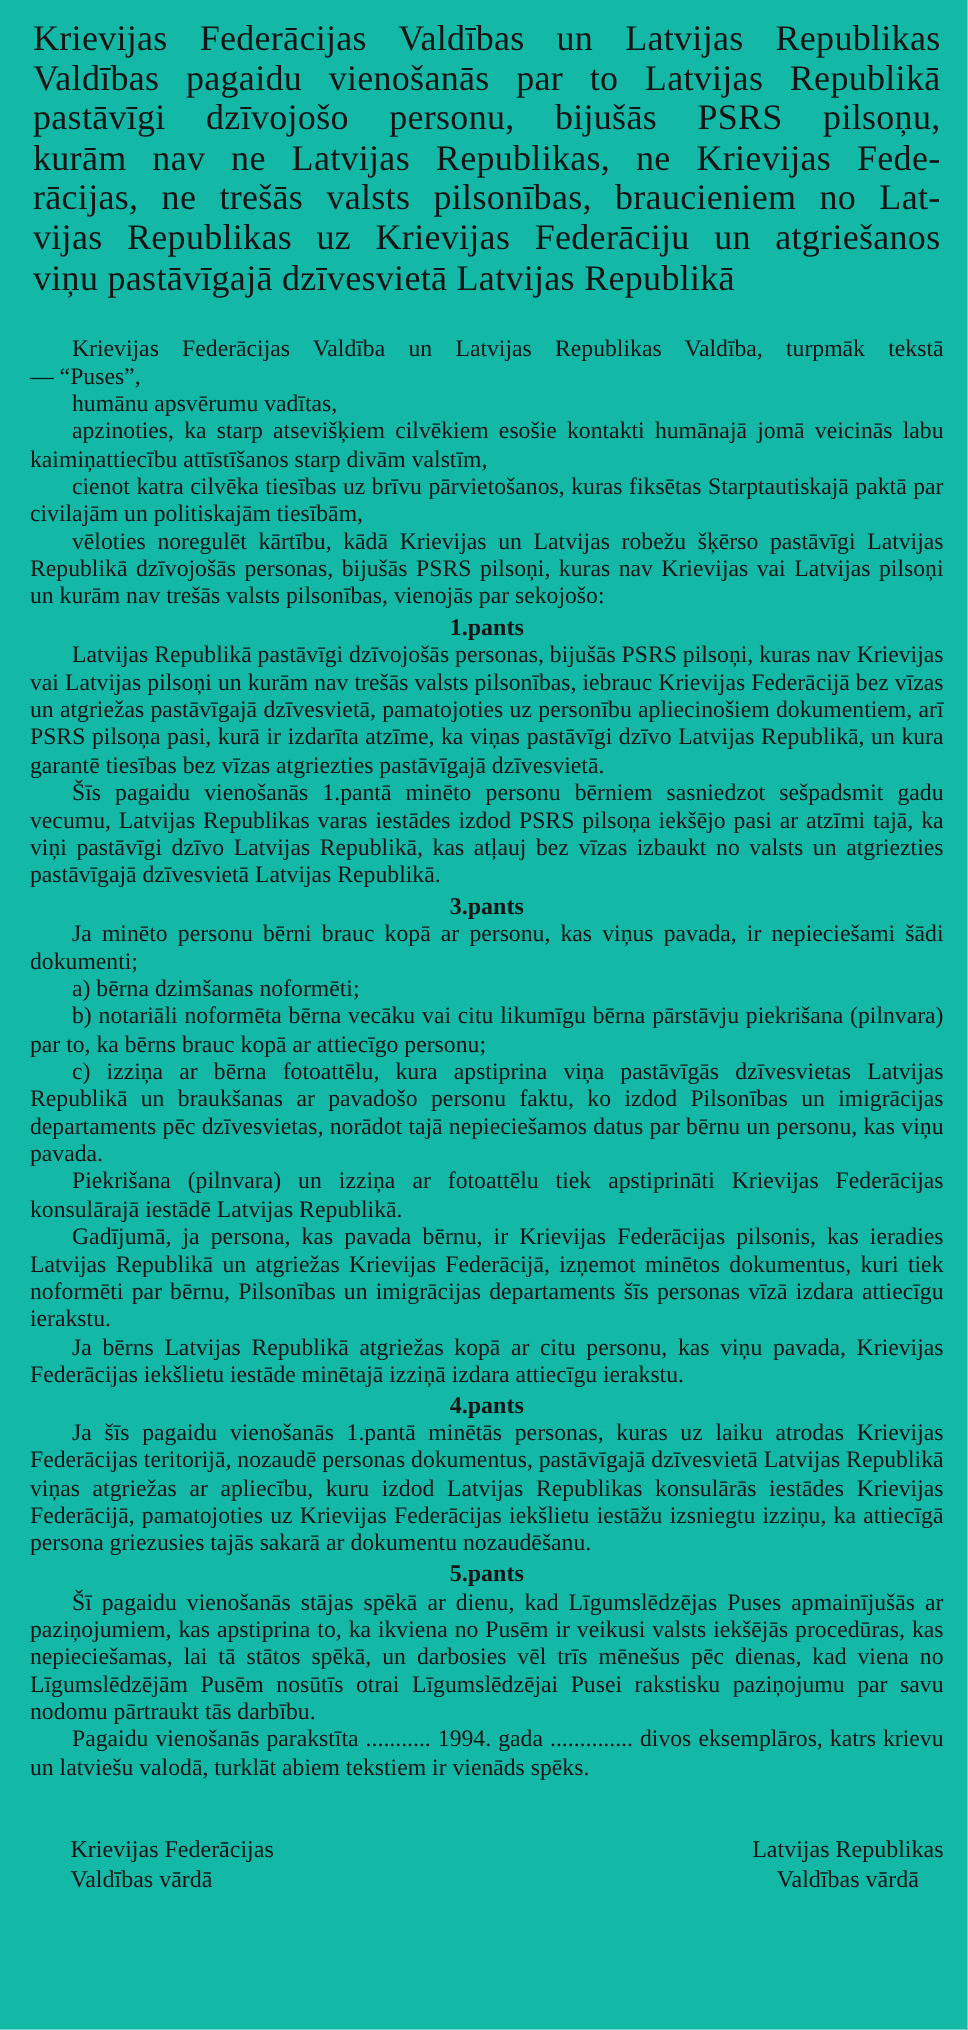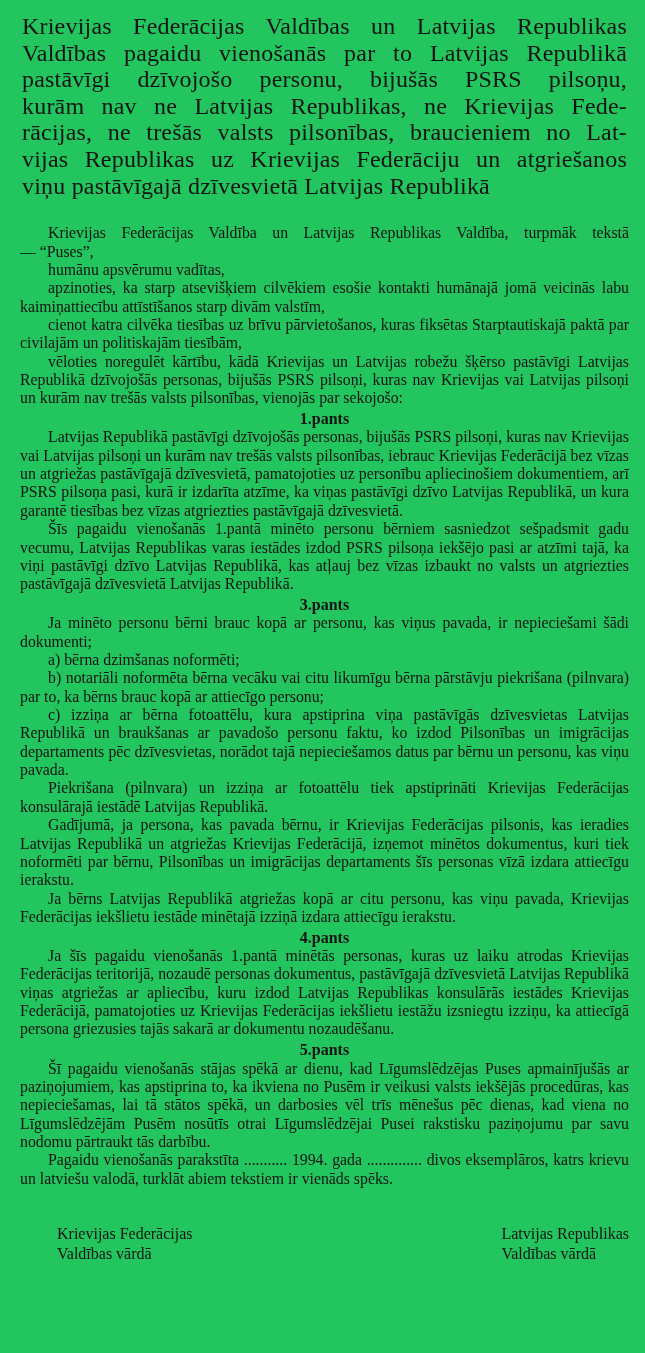--- a/index.html
+++ b/index.html
@@ -12,21 +12,21 @@
   }
   body {
     font-family: "Liberation Serif", serif;
     color: #141414;
   }
   .page {
     box-sizing: border-box;
     width: 645px;
     height: 1353px;
     padding: 13px 16px 0 20px;
-    background: #22c55e;
+    background: #14b8a6;
   }
   
   .doc-title {
     font-size: 24px;
     line-height: 26.6px;
     font-weight: normal;
     margin: 0 2px 15px 2px;
     letter-spacing: 0.2px;
   }
   .title-line {
@@ -68,25 +68,25 @@
   
   .signature-block {
     display: flex;
     justify-content: space-between;
     align-items: flex-start;
     margin-top: 36px;
     font-size: 16px;
     line-height: 19.5px;
   }
   .sig-left {
-    margin-left: 37px;
+    margin-left: 27px;
     text-align: left;
   }
   .sig-right {
-    text-align: left;
+    text-align: center;
   }
   .sig-line { display: block; }
 </style>
 </head>
 <body>
 
 <div class="page">
 
   <h1 class="doc-title">
       <span class="title-line">Krievijas Federācijas Valdības un Latvijas Republikas</span>

